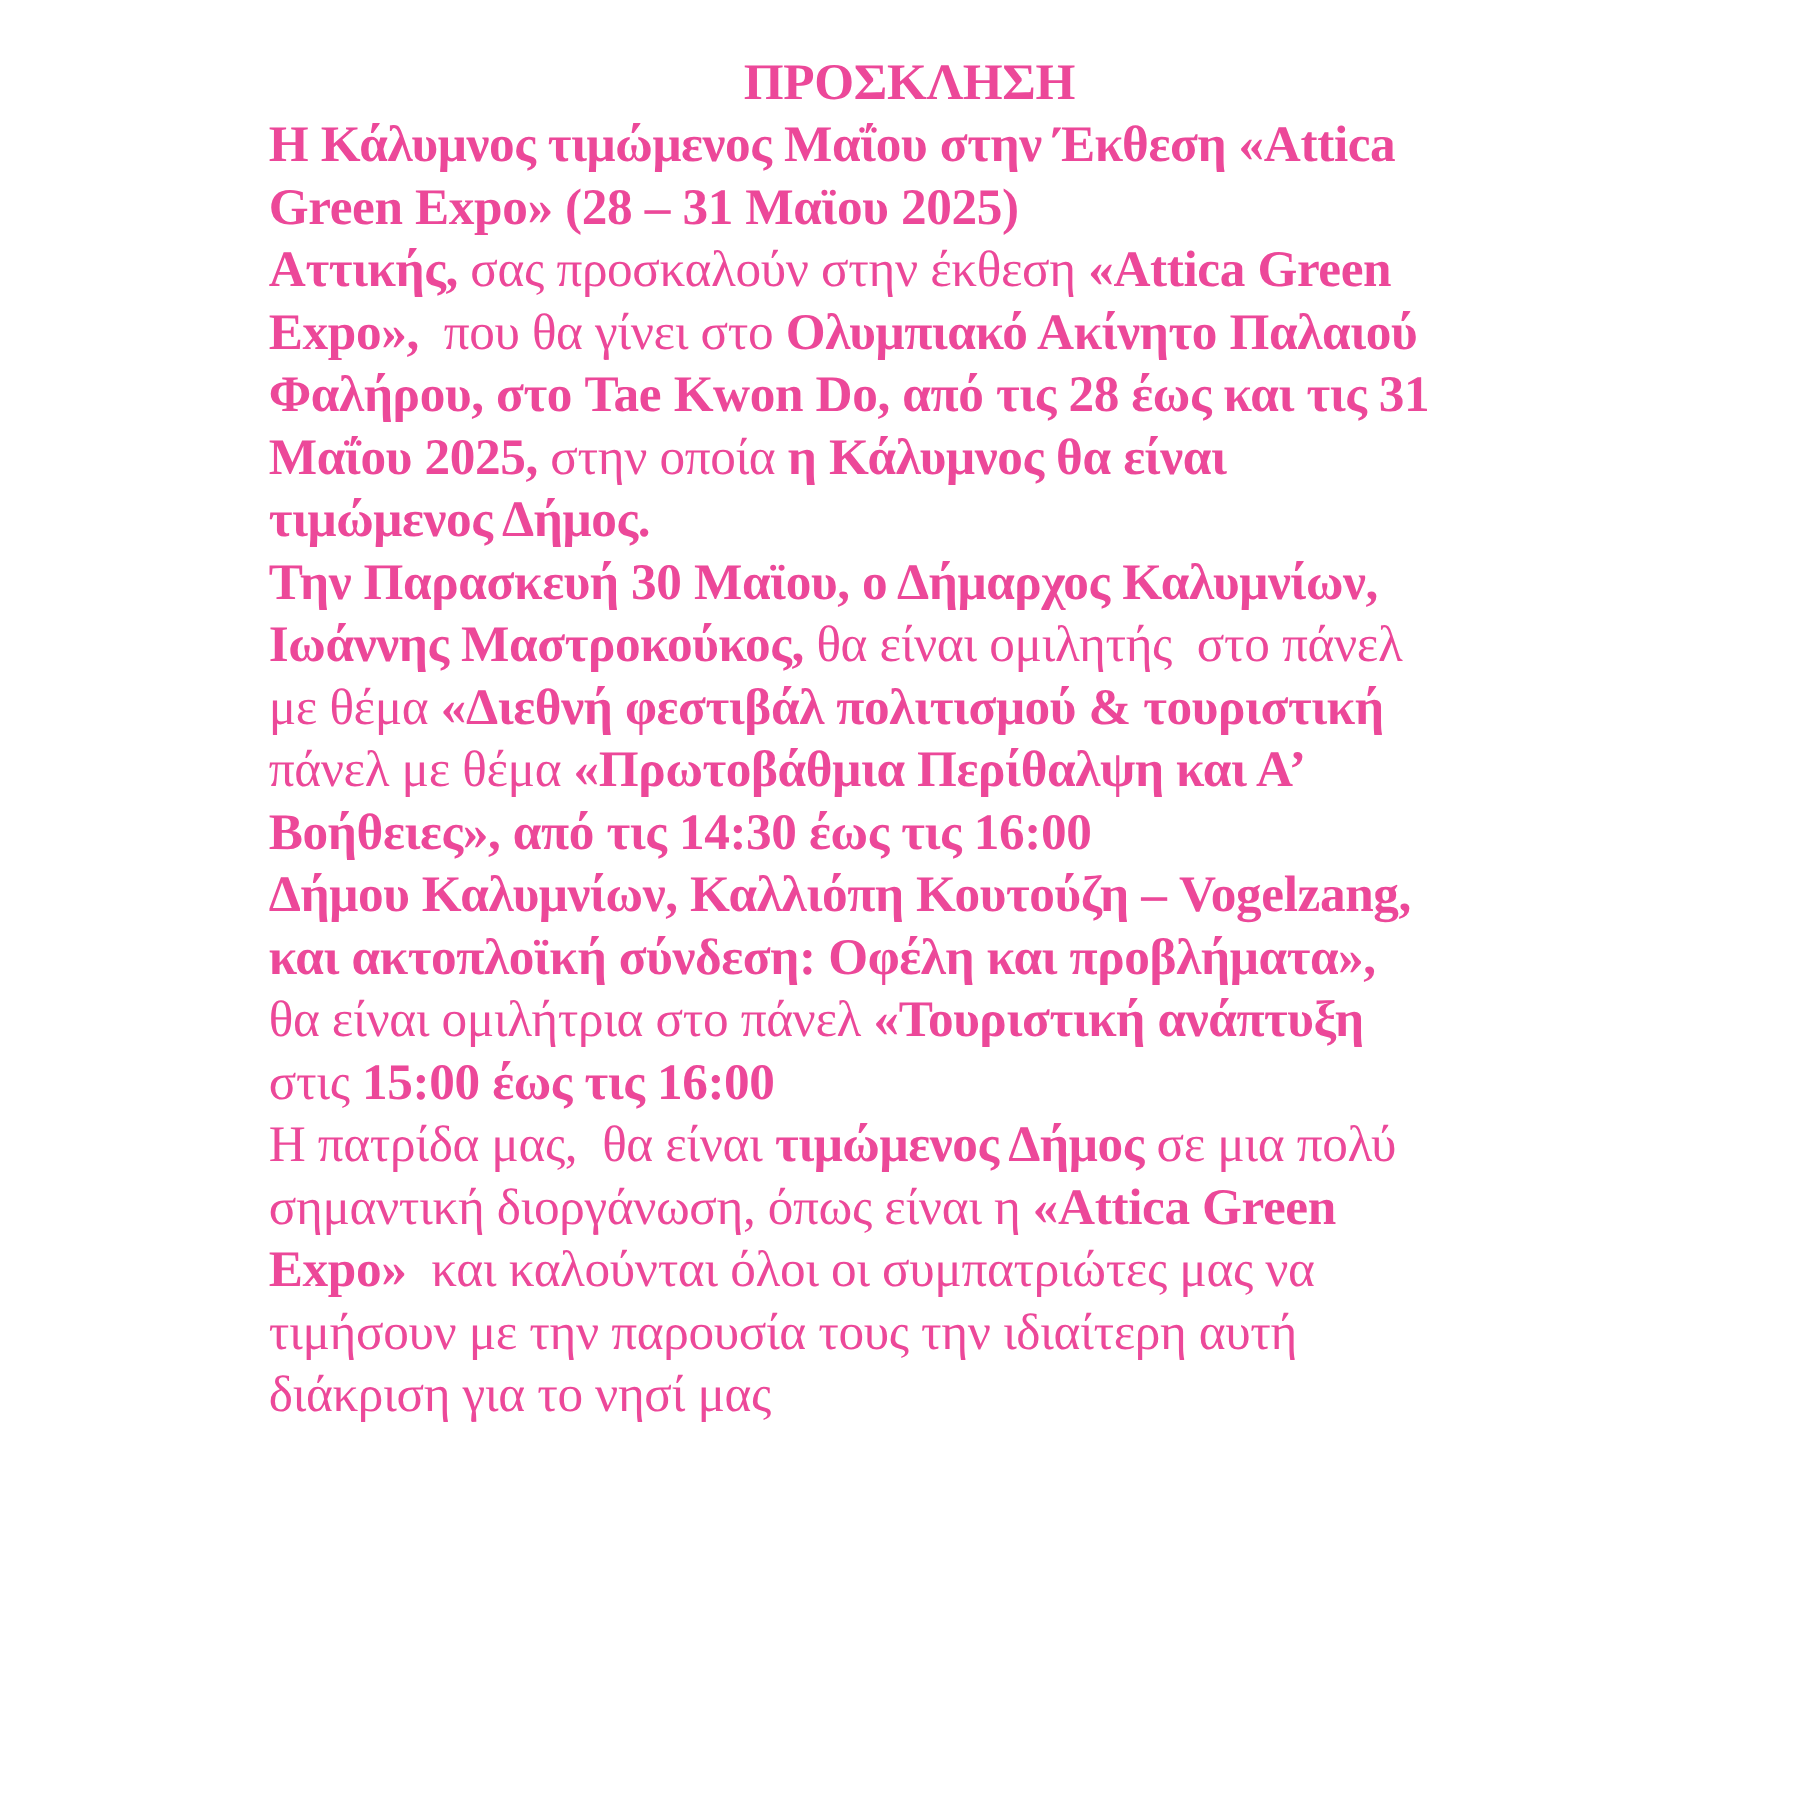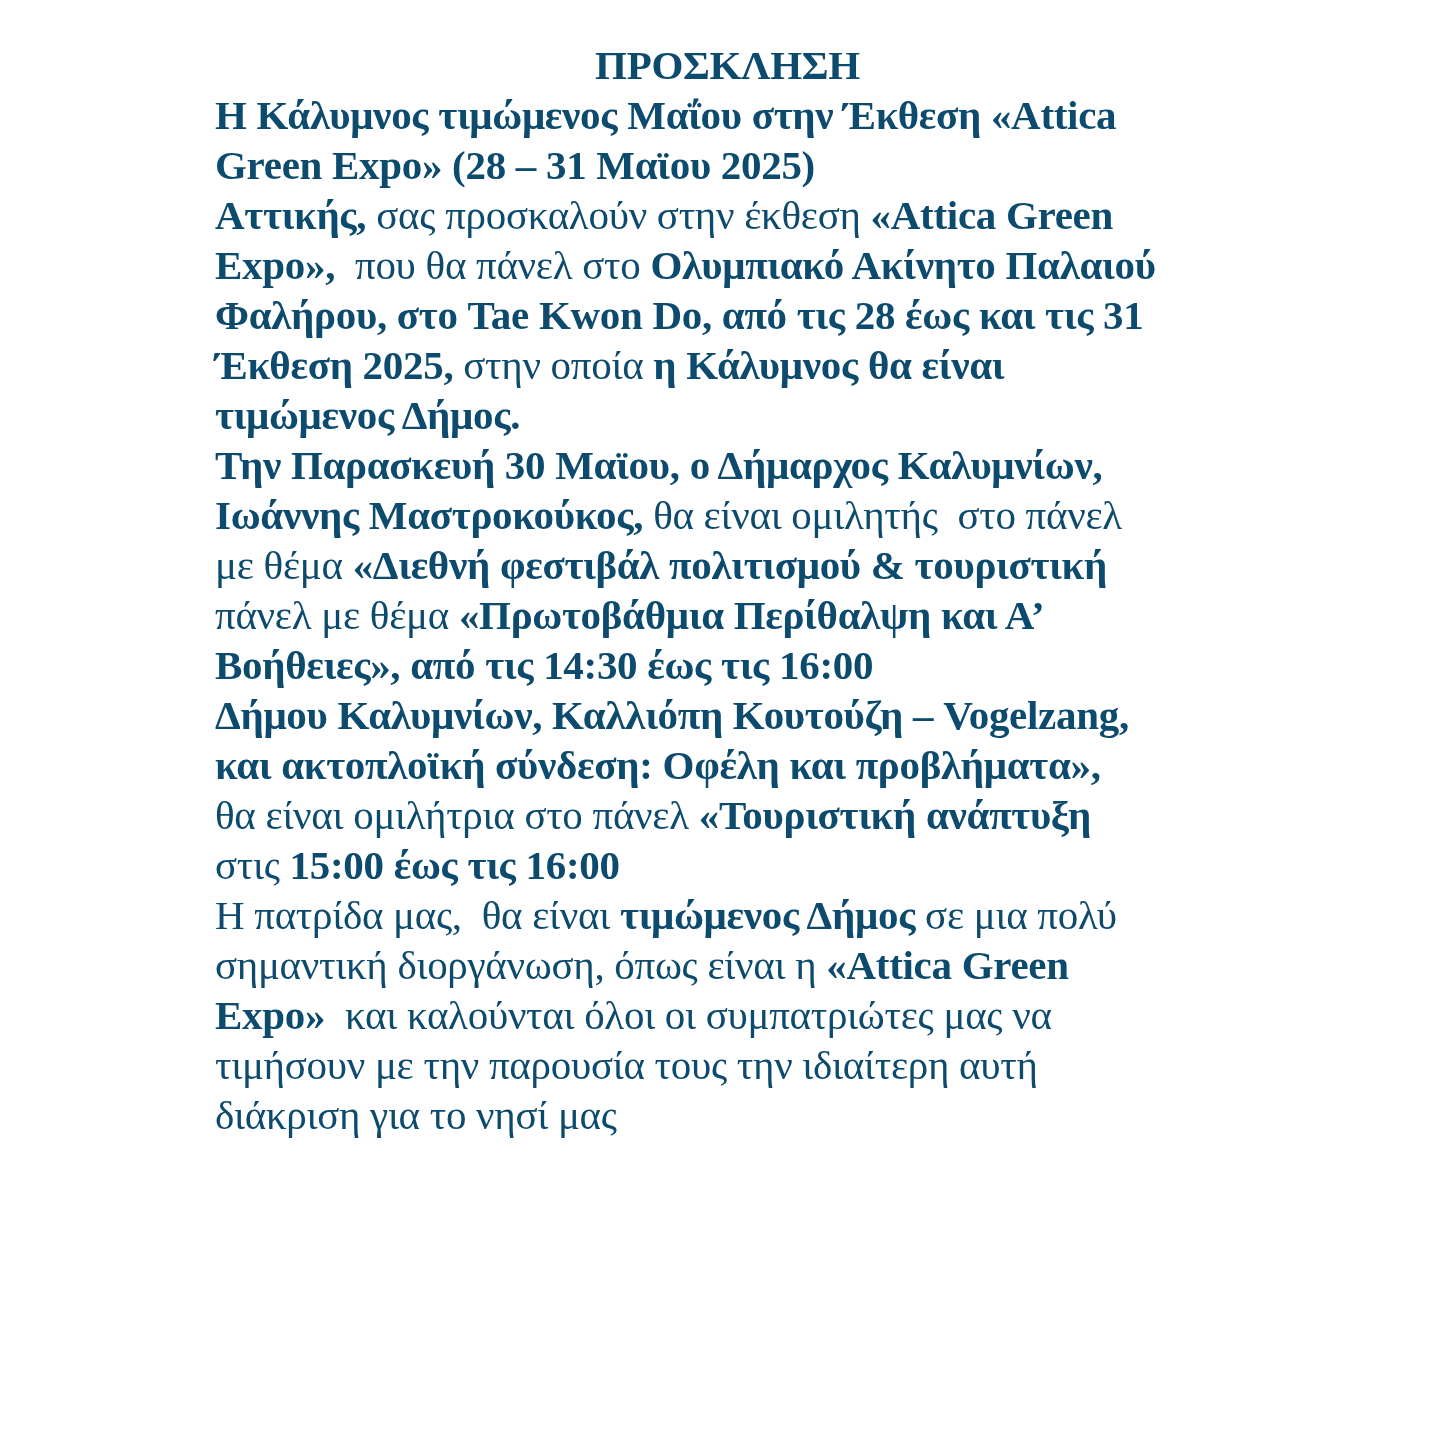--- a/index.html
+++ b/index.html
@@ -32,30 +32,30 @@
   .line.center {
     text-align: center;
     white-space: normal;
   }
   .seg-bold   { font-weight: 700; }
   .seg-normal { font-weight: 400; }
 </style>
 </head>
 <body>
 
-<div class="page" style="background: rgb(255, 255, 255); color: #0c4a6e;">
+<div class="page" style="background: rgb(255, 255, 255); color: #ec4899;">
   <div class="content">
     <div class="line center seg-bold">ΠΡΟΣΚΛΗΣΗ</div>
     <div id="doc-body">
         <div class="line"><span class="seg-bold">Η Κάλυμνος τιμώμενος Μαΐου στην Έκθεση «Attica</span></div>
         <div class="line"><span class="seg-bold">Green Expo» (28 – 31 Μαϊου 2025)</span></div>
         <div class="line"><span class="seg-bold">Αττικής,</span><span class="seg-normal"> σας προσκαλούν στην έκθεση </span><span class="seg-bold">«Attica Green</span></div>
-        <div class="line"><span class="seg-bold">Expo»,</span><span class="seg-normal">  που θα πάνελ στο </span><span class="seg-bold">Ολυμπιακό Ακίνητο Παλαιού</span></div>
+        <div class="line"><span class="seg-bold">Expo»,</span><span class="seg-normal">  που θα γίνει στο </span><span class="seg-bold">Ολυμπιακό Ακίνητο Παλαιού</span></div>
         <div class="line"><span class="seg-bold">Φαλήρου, στο Tae Kwon Do, από τις 28 έως και τις 31</span></div>
-        <div class="line"><span class="seg-bold">Έκθεση 2025,</span><span class="seg-normal"> στην οποία </span><span class="seg-bold">η Κάλυμνος θα είναι</span></div>
+        <div class="line"><span class="seg-bold">Μαΐου 2025,</span><span class="seg-normal"> στην οποία </span><span class="seg-bold">η Κάλυμνος θα είναι</span></div>
         <div class="line"><span class="seg-bold">τιμώμενος Δήμος.</span></div>
         <div class="line"><span class="seg-bold">Την Παρασκευή 30 Μαϊου, ο Δήμαρχος Καλυμνίων,</span></div>
         <div class="line"><span class="seg-bold">Ιωάννης Μαστροκούκος,</span><span class="seg-normal"> θα είναι ομιλητής  στο πάνελ</span></div>
         <div class="line"><span class="seg-normal">με θέμα </span><span class="seg-bold">«Διεθνή φεστιβάλ πολιτισμού &amp; τουριστική</span></div>
         <div class="line"><span class="seg-normal">πάνελ με θέμα </span><span class="seg-bold">«Πρωτοβάθμια Περίθαλψη και Α’</span></div>
         <div class="line"><span class="seg-bold">Βοήθειες», από τις 14:30 έως τις 16:00</span></div>
         <div class="line"><span class="seg-bold">Δήμου Καλυμνίων, Καλλιόπη Κουτούζη – Vogelzang,</span></div>
         <div class="line"><span class="seg-bold">και ακτοπλοϊκή σύνδεση: Οφέλη και προβλήματα»,</span></div>
         <div class="line"><span class="seg-normal">θα είναι ομιλήτρια στο πάνελ </span><span class="seg-bold">«Τουριστική ανάπτυξη</span></div>
         <div class="line"><span class="seg-normal">στις </span><span class="seg-bold">15:00 έως τις 16:00</span></div>

